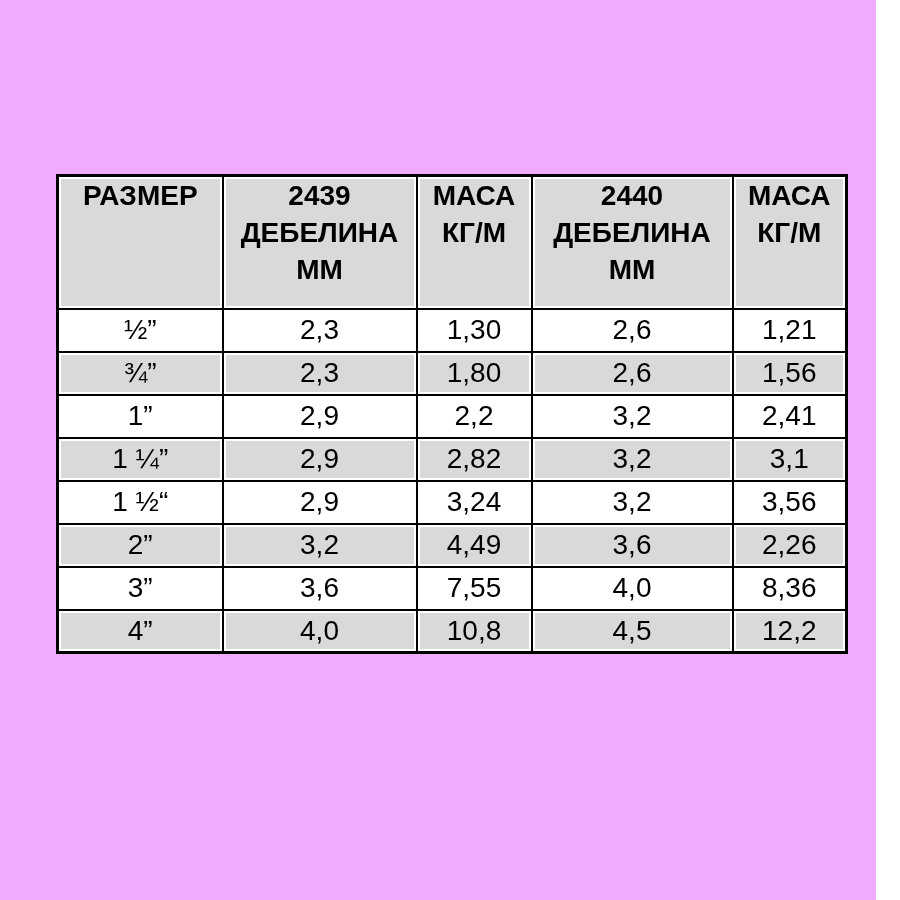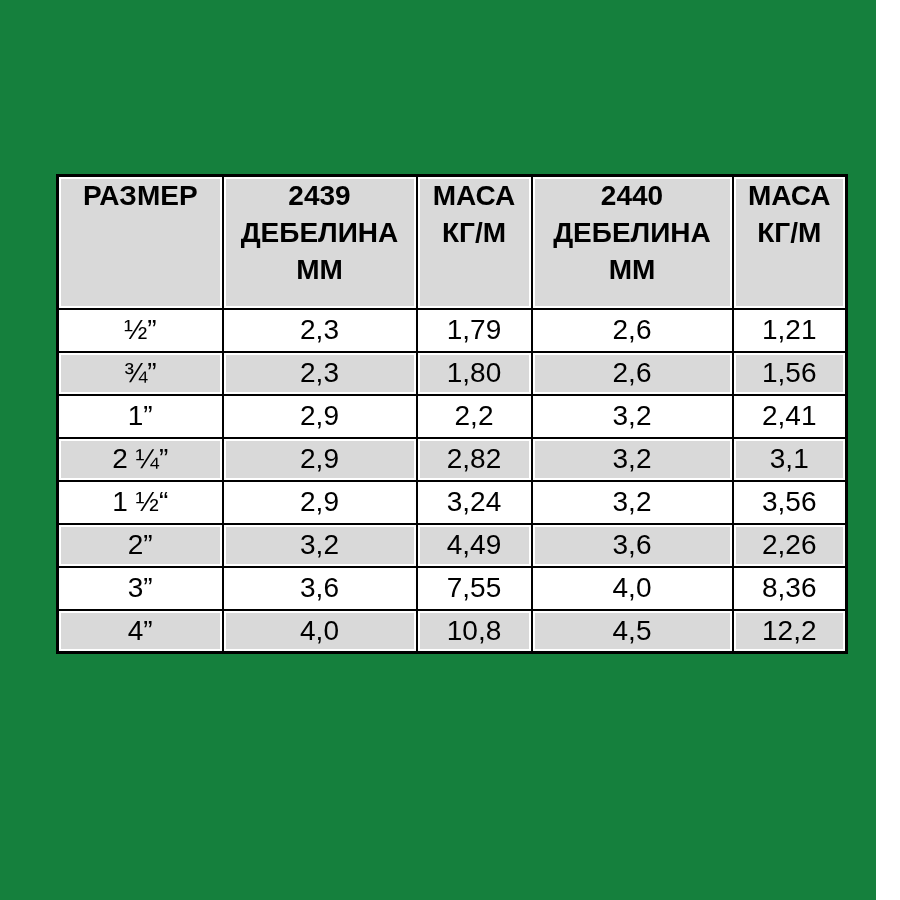--- a/index.html
+++ b/index.html
@@ -6,21 +6,21 @@
   html, body {
     margin: 0;
     padding: 0;
     background: #ffffff;
     font-family: "Liberation Sans", sans-serif;
   }
   .page {
     position: relative;
     width: 876px;
     height: 900px;
-    background: #15803d;
+    background: #f0abfc;
     overflow: hidden;
   }
   table.pipe-table {
     position: absolute;
     left: 56px;
     top: 174px;
     width: 789px;
     border-collapse: collapse;
     table-layout: fixed;
     border: 3px solid #000000;
@@ -81,40 +81,40 @@
 ДЕБЕЛИНА
 ММ</th>
         <th>МАСА
 КГ/М</th>
       </tr>
     </thead>
     <tbody>
       <tr>
         <td>½”</td>
         <td>2,3</td>
-        <td>1,79</td>
+        <td>1,30</td>
         <td>2,6</td>
         <td>1,21</td>
       </tr>
       <tr>
         <td>¾”</td>
         <td>2,3</td>
         <td>1,80</td>
         <td>2,6</td>
         <td>1,56</td>
       </tr>
       <tr>
         <td>1”</td>
         <td>2,9</td>
         <td>2,2</td>
         <td>3,2</td>
         <td>2,41</td>
       </tr>
       <tr>
-        <td>2 ¼”</td>
+        <td>1 ¼”</td>
         <td>2,9</td>
         <td>2,82</td>
         <td>3,2</td>
         <td>3,1</td>
       </tr>
       <tr>
         <td>1 ½“</td>
         <td>2,9</td>
         <td>3,24</td>
         <td>3,2</td>

